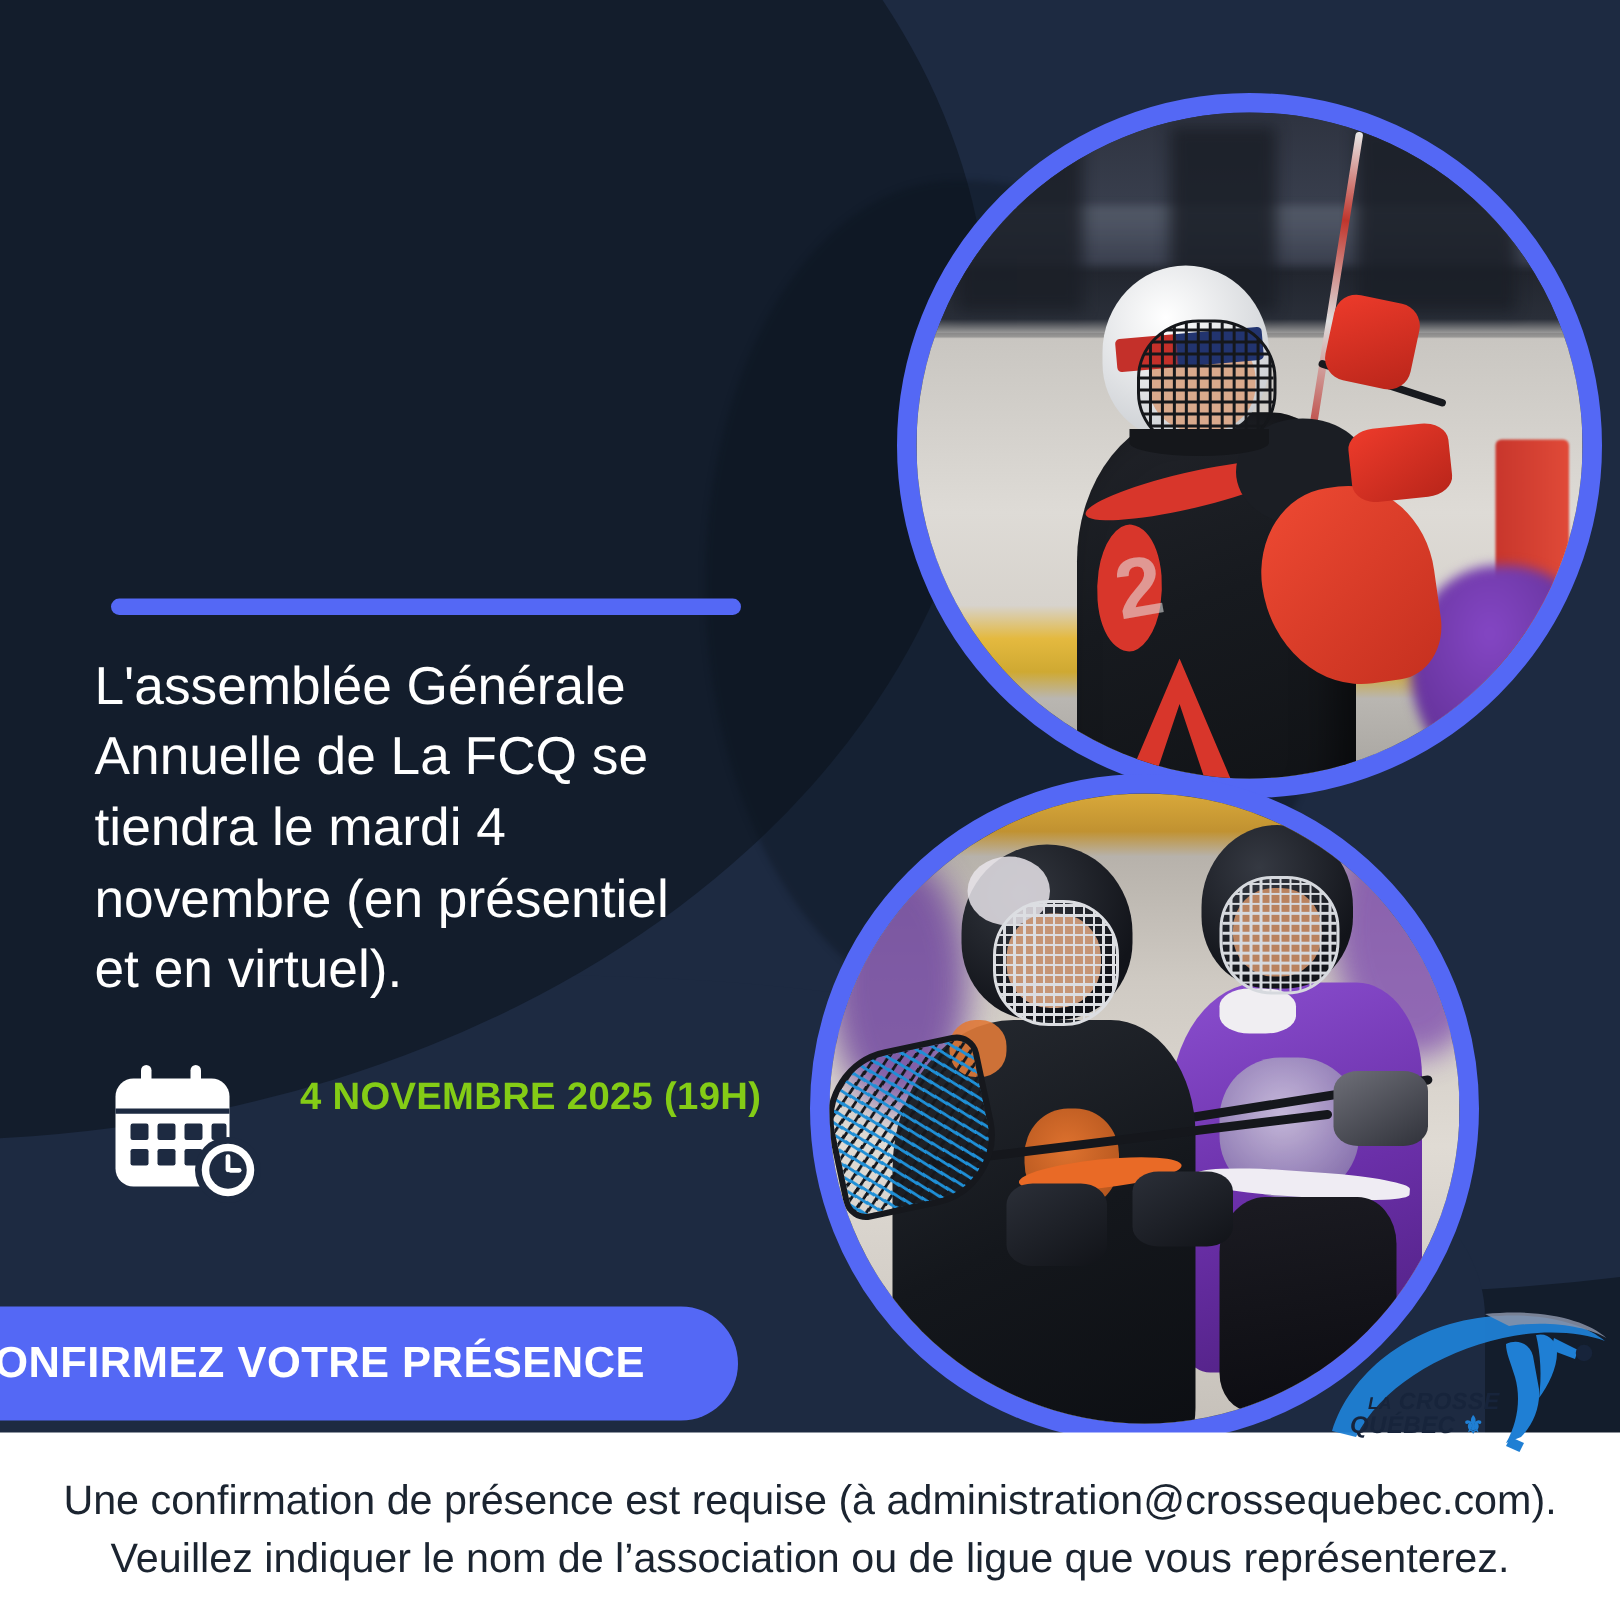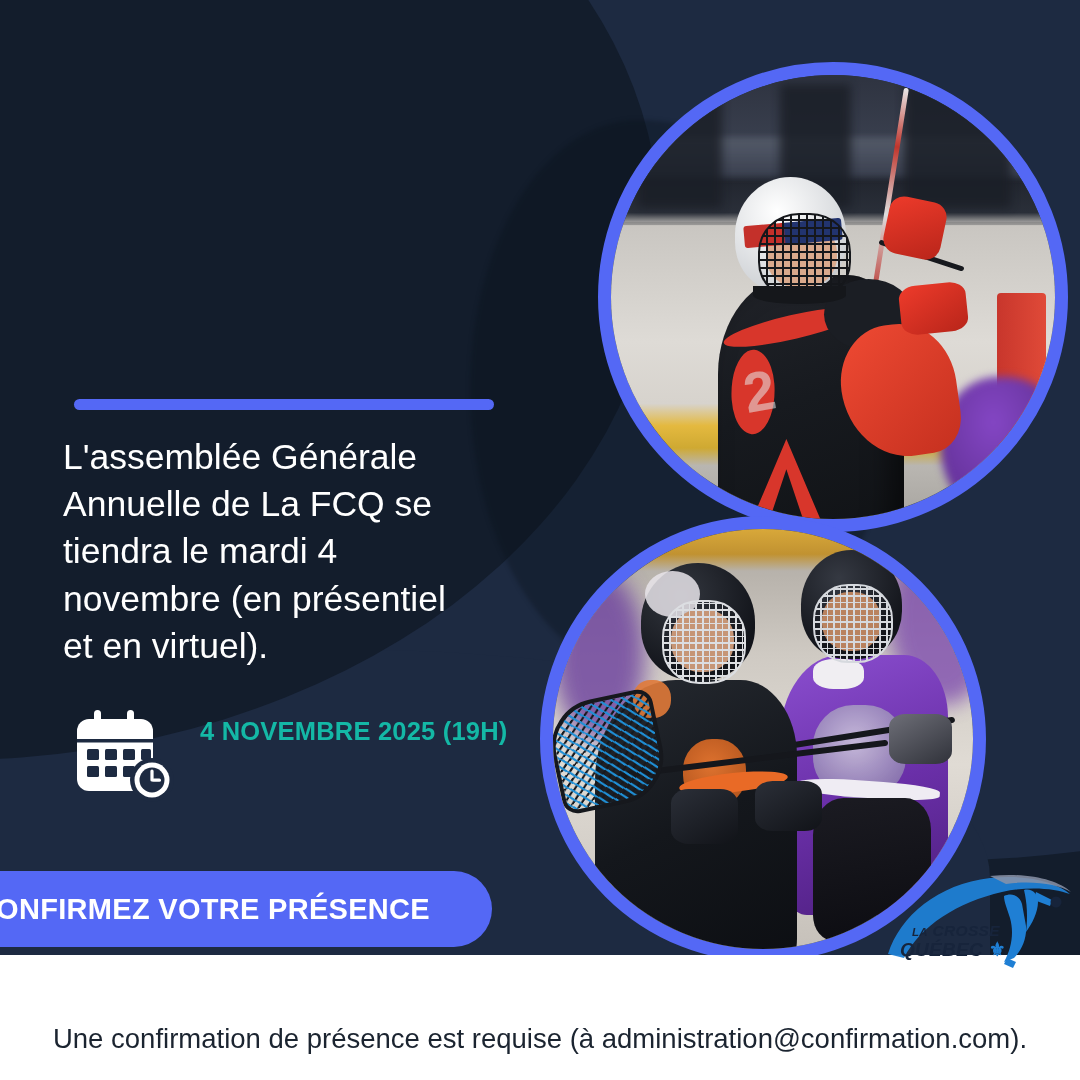--- a/index.html
+++ b/index.html
@@ -403,21 +403,21 @@
   }
   .cal-icon {
     width: 108px;
     height: 104px;
     flex: 0 0 108px;
     position: relative;
     margin-top: 2px;
   }
   .date-lines { padding-top: 12px; }
   .date-main {
-    color: #14b8a6;
+    color: #84cc16;
     font-weight: bold;
     font-size: 25.5px;
     letter-spacing: .2px;
     line-height: 1.18;
     white-space: nowrap;
   }
   .date-sub {
     color: #ffffff;
     font-size: 25.5px;
     line-height: 1.32;
@@ -474,21 +474,21 @@
     bottom: 14px;
     color: #17243b;
     font-family: "Liberation Sans", sans-serif;
     font-weight: bold;
     font-style: italic;
     line-height: 1.06;
     letter-spacing: .3px;
   }
   .logo-l1 { font-size: 15.5px; padding-left: 12px; }
   .logo-l1 .sm { font-size: 11.5px; }
-  .logo-l2 { font-size: 19px; }
+  .logo-l2 { font-size: 16px; }
 </style>
 </head>
 <body>
 
 <div class="poster">
 
   <div class="bg-base"></div>
   <div class="bg-wedge-top"></div>
   <div class="bg-wedge-bottom"></div>
   <div class="bg-pocket"></div>
@@ -610,16 +610,17 @@
         <span>CROSSE</span>
       </div>
       <div class="logo-l2">
         <span>QUÉBEC</span>
         <span style="color:#1f7fd4;font-style:normal;">⚜</span>
       </div>
     </div>
   </div>
 
   <div class="footer-text">
-    <div>Une confirmation de présence est requise (à administration@confirmation.com).</div>
+    <div>Une confirmation de présence est requise (à administration@crossequebec.com).</div>
+    <div>Veuillez indiquer le nom de l’association ou de ligue que vous représenterez.</div>
   </div>
 
 </div>
 
 </body></html>

